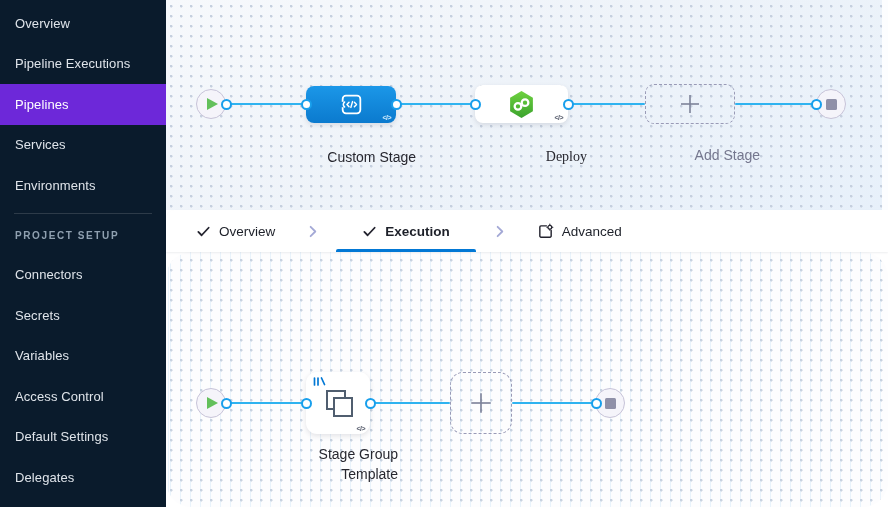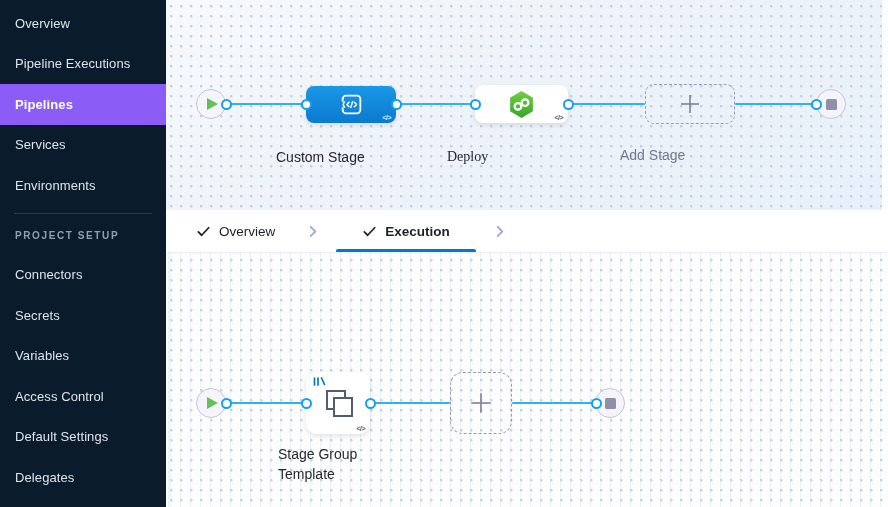--- a/index.html
+++ b/index.html
@@ -4,21 +4,21 @@
 <style>
   * { margin:0; padding:0; box-sizing:border-box; }
   html,body { width:888px; height:507px; overflow:hidden; }
   body { font-family:"Liberation Sans", sans-serif; background:#fff; }
   .app { position:relative; width:888px; height:507px; display:flex; }
 
   
   .sidebar { width:166px; height:507px; background:#0a1b2c; flex:0 0 166px; padding-top:3px; }
   .nav-item { height:40.5px; display:flex; align-items:center; padding-left:15px;
               font-size:13px; color:#dfe4ea; cursor:pointer; letter-spacing:.1px; }
-  .nav-item.selected { background:#8b5cf6; color:#ffffff;font-weight:bold; }
+  .nav-item.selected { background:#6d28d9; color:#ffffff; }
   .sidebar-divider { height:1px; background:#4a5663; margin:7px 14px 0 14px; opacity:.55; }
   .section-label { margin:16px 0 4px 15px; font-size:10px; letter-spacing:1.6px;
                    color:#8fa0b0; font-weight:700; }
   .setup-list { margin-top:14px; }
 
   
   .main { position:relative; width:722px; height:507px; display:flex; flex-direction:column; }
 
   .stage-canvas { position:relative; height:210px;
     background:
@@ -36,34 +36,34 @@
   .tab.active .tab-underline { position:absolute; left:0; right:0; bottom:0; height:3px;
          background:#0278d5; border-radius:2px 2px 0 0; }
   .tab-chevron { margin:0 16px; display:flex; align-items:center; }
 
   .exec-canvas { position:relative; flex:1;
     background:
       radial-gradient(circle at 1.2px 1.2px, #c8d2e0 1.1px, transparent 1.6px),
       repeating-linear-gradient(90deg, #e9f3fb 0 1px, transparent 1px 10px),
       #fdfdfe;
     background-size:10px 10px, auto auto, auto;
-    background-position:4px 7px, 4px 0, 0 0; }
+    background-position:4px 7px, 4px 0, 0 0;border-radius:26px; }
 
   
   .edge { position:absolute; height:2.6px; background:#2fb3f0; border-radius:2px; z-index:1; }
   .port { position:absolute; width:11px; height:11px; border-radius:50%;
           background:#ffffff; border:2.8px solid #189fec; z-index:4; cursor:pointer; }
   .terminal { position:absolute; width:30px; height:30px; border-radius:50%;
           background:#f5f4fa; border:1px solid #c7c3d8; z-index:2;
           display:flex; align-items:center; justify-content:center; }
   .play-tri { width:0; height:0; border-left:11px solid #63c05b;
           border-top:6.5px solid transparent; border-bottom:6.5px solid transparent; margin-left:3px; }
   .stop-sq { width:11px; height:11px; background:#8f90a8; border-radius:1.5px; }
 
-  .node-label { position:absolute; text-align:left; font-size:14px; color:#27272f; z-index:2; line-height:1.45; }
+  .node-label { position:absolute; text-align:right; font-size:14px; color:#27272f; z-index:2; line-height:1.45; }
   .node-label.ghost { color:#75778e; }
 
   .stage-node { position:absolute; border-radius:8px; z-index:2;
           display:flex; align-items:center; justify-content:center;
           box-shadow:0 2px 5px rgba(40,41,61,.12); cursor:pointer; }
   .stage-node.blue { background:linear-gradient(180deg,#1b97e8,#0b7ace); }
   .stage-node.white { background:#ffffff; }
   .code-badge { position:absolute; right:5px; bottom:2px; font-size:7px; font-weight:700;
           letter-spacing:-.5px; color:#545a6a; }
   .code-badge.on-blue { color:#d3ecfc; }
@@ -180,20 +180,33 @@
           <polyline points="2.5,8.5 6,12 13.5,4" fill="none" stroke="#23232e" stroke-width="1.9" stroke-linecap="round" stroke-linejoin="round"></polyline>
         </svg>
         <span>Execution</span>
         <span class="tab-underline"></span>
       </div>
       <span class="tab-chevron">
         <svg width="15" height="15" viewBox="0 0 16 16">
             <polyline points="6,3 11,8 6,13" fill="none" stroke="#a4a9d6" stroke-width="1.9" stroke-linecap="round" stroke-linejoin="round"></polyline>
           </svg>
       </span>
+      <div class="tab">
+        <svg width="17" height="17" viewBox="0 0 18 18">
+          <path d="M10 3 H4.2 A1.2 1.2 0 0 0 3 4.2 V13.8 A1.2 1.2 0 0 0 4.2 15 H13.8 A1.2 1.2 0 0 0 15 13.8 V8" fill="none" stroke="#23232e" stroke-width="1.5" stroke-linecap="round"></path>
+          <circle cx="13.6" cy="4.4" r="2" fill="none" stroke="#23232e" stroke-width="1.3"></circle>
+          <g stroke="#23232e" stroke-width="1.1" stroke-linecap="round">
+            <line x1="13.6" y1="1.2" x2="13.6" y2="2.1"></line>
+              <line x1="13.6" y1="6.7" x2="13.6" y2="7.6"></line>
+            <line x1="10.4" y1="4.4" x2="11.3" y2="4.4"></line>
+              <line x1="15.9" y1="4.4" x2="16.8" y2="4.4"></line>
+          </g>
+        </svg>
+        <span>Advanced</span>
+      </div>
     </div>
 
     <div class="exec-canvas">
 
       <div class="edge" style="left:60px; top:149.7px; width:80px;"></div>
       <div class="edge" style="left:204px; top:149.7px; width:80px;"></div>
       <div class="edge" style="left:346px; top:149.7px; width:84px;"></div>
 
       <div class="terminal" style="left:30px; top:136px;">
         <div class="play-tri"></div>

